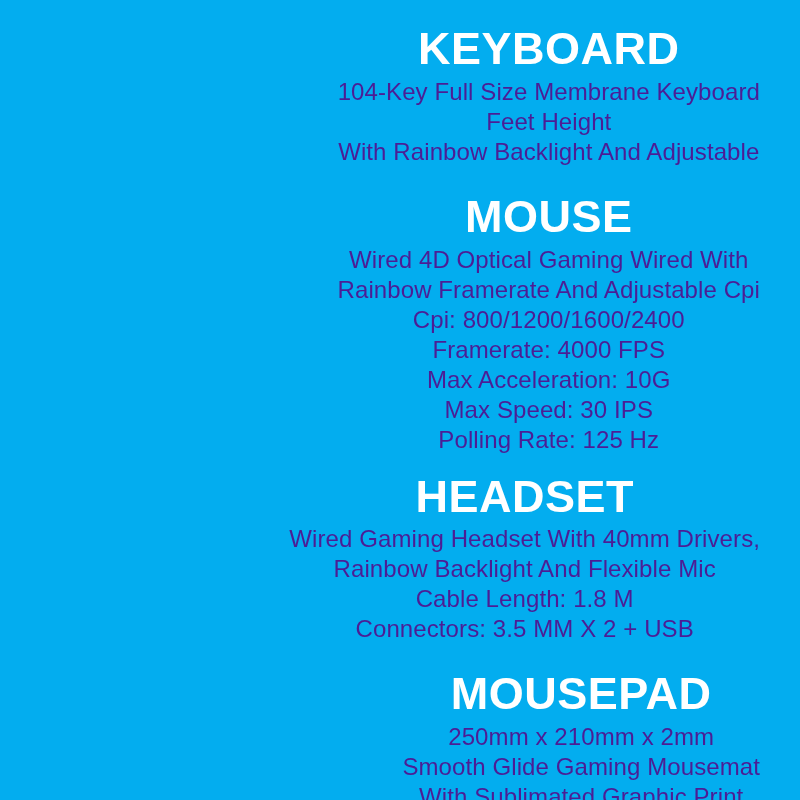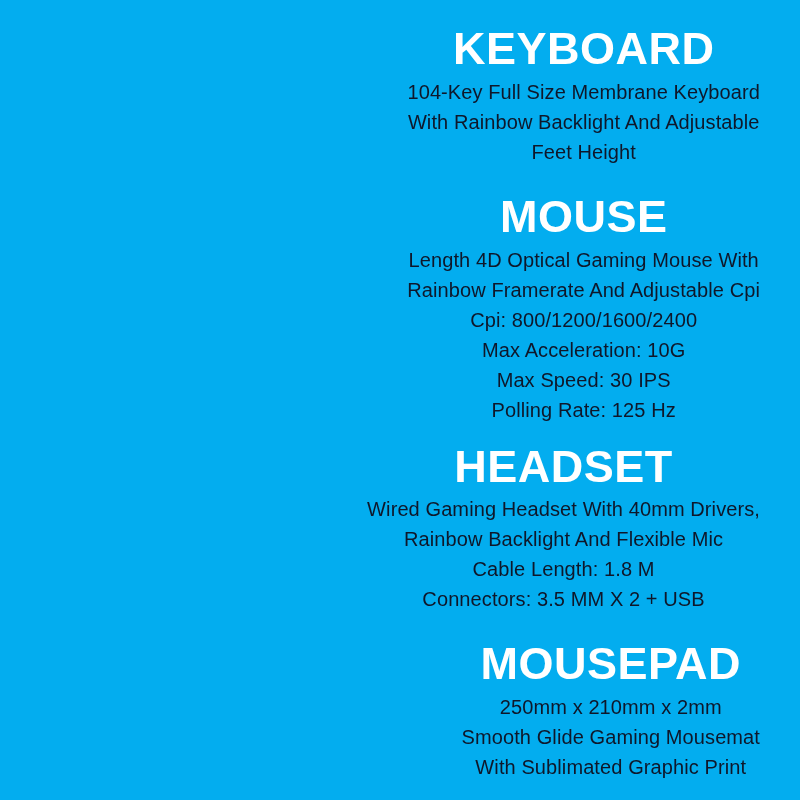--- a/index.html
+++ b/index.html
@@ -54,24 +54,24 @@
   }
 
   .section-lines {
     margin: 0;
     padding: 0;
     list-style: none;
     width: 100%;
   }
 
   .spec-line {
-    color: #0f172a;
+    color: #4c1d95;
     font-family: "Liberation Sans", sans-serif;
     font-weight: 300;
-    font-size: 20px;
+    font-size: 24px;
     line-height: 30px;
     letter-spacing: 0.1px;
     white-space: nowrap;
   }
 
   .divider {
     height: 3px;
     background: #1589BE;
     margin: 0 40px;
     border: 0;
@@ -80,33 +80,34 @@
 </style>
 </head>
 <body>
 
 <div id="spec-sheet">
 
   <section class="spec-section section-keyboard">
     <h2 class="section-title">KEYBOARD</h2>
     <ul class="section-lines">
       <li class="spec-line">104-Key Full Size Membrane Keyboard</li>
+      <li class="spec-line">Feet Height</li>
       <li class="spec-line">With Rainbow Backlight And Adjustable</li>
-      <li class="spec-line">Feet Height</li>
     </ul>
   </section>
 
   <hr class="divider">
 
   <section class="spec-section section-mouse">
     <h2 class="section-title">MOUSE</h2>
     <ul class="section-lines">
-      <li class="spec-line">Length 4D Optical Gaming Mouse With</li>
+      <li class="spec-line">Wired 4D Optical Gaming Wired With</li>
       <li class="spec-line">Rainbow Framerate And Adjustable Cpi</li>
       <li class="spec-line">Cpi: 800/1200/1600/2400</li>
+      <li class="spec-line">Framerate: 4000 FPS</li>
       <li class="spec-line">Max Acceleration: 10G</li>
       <li class="spec-line">Max Speed: 30 IPS</li>
       <li class="spec-line">Polling Rate: 125 Hz</li>
     </ul>
   </section>
 
   <hr class="divider">
 
   <section class="spec-section section-headset">
     <h2 class="section-title">HEADSET</h2>

